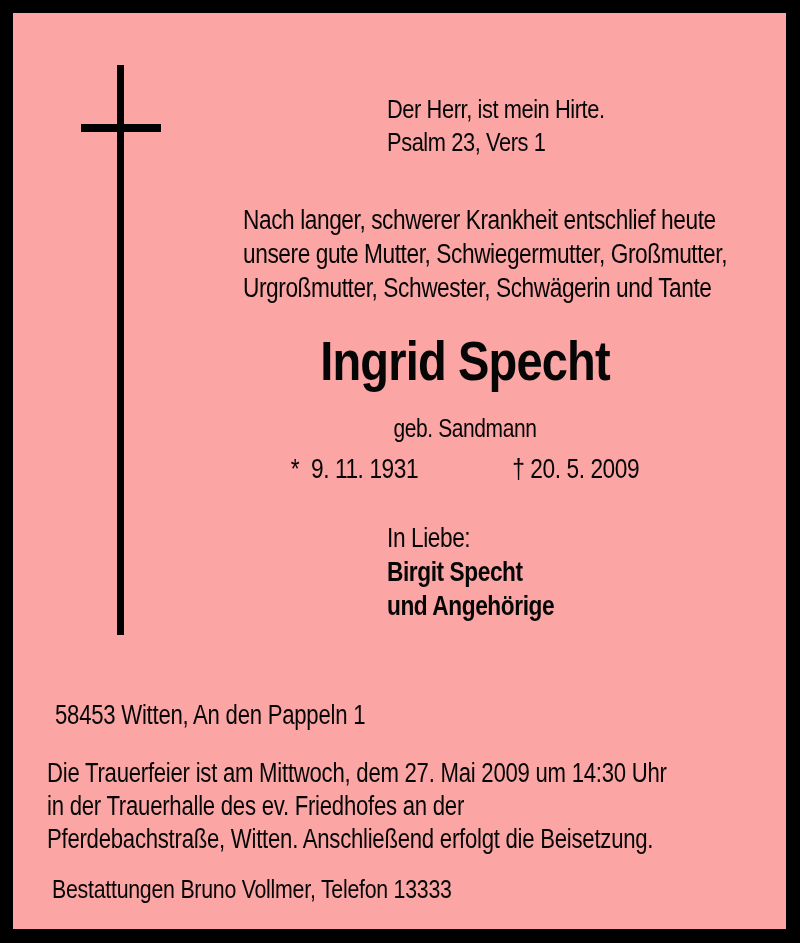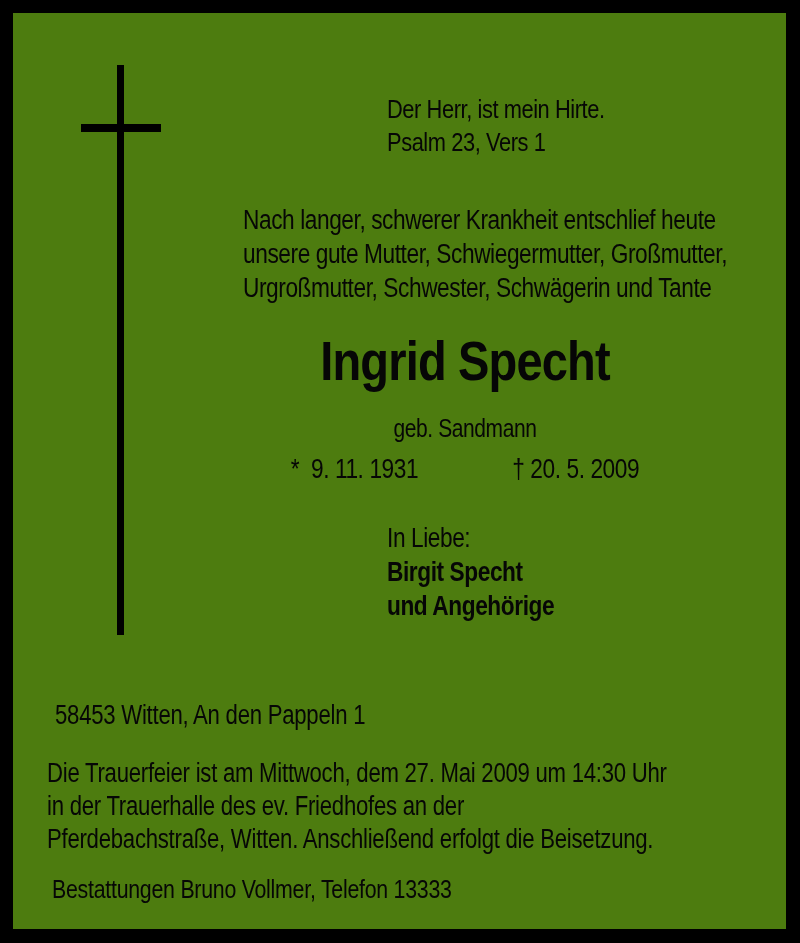--- a/index.html
+++ b/index.html
@@ -13,21 +13,21 @@
     height: 943px;
     background: #000000;
     overflow: hidden;
   }
   .sheet {
     position: absolute;
     left: 13px;
     top: 13px;
     width: 773px;
     height: 916px;
-    background: #4d7c0f;
+    background: #fca5a5;
   }
   .abs { position: absolute; }
   .txt {
     font-family: "Liberation Sans", "DejaVu Sans", sans-serif;
     color: #060606;
     white-space: nowrap;
   }
   
   .gothic {
     transform: scaleX(0.84);

